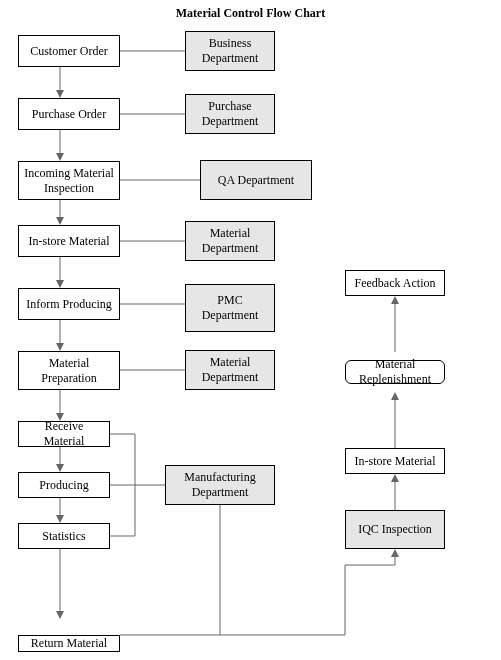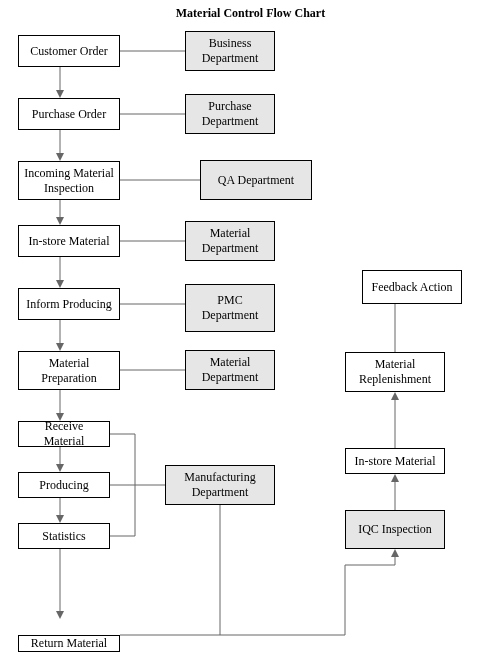--- a/index.html
+++ b/index.html
@@ -82,16 +82,16 @@
   <div class="box dept" style="left:185px; top:31px;  width:90px; height:40px;">Business Department</div>
   <div class="box dept" style="left:185px; top:94px;  width:90px; height:40px;">Purchase Department</div>
   <div class="box dept" style="left:200px; top:160px; width:112px; height:40px;">QA Department</div>
   <div class="box dept" style="left:185px; top:221px; width:90px; height:40px;">Material Department</div>
   <div class="box dept" style="left:185px; top:284px; width:90px; height:48px;">PMC Department</div>
   <div class="box dept" style="left:185px; top:350px; width:90px; height:40px;">Material Department</div>
   <div class="box dept" style="left:165px; top:465px; width:110px;height:40px;">Manufacturing Department</div>
 
   <div class="box dept" style="left:345px; top:510px; width:100px; height:39px;">IQC Inspection</div>
   <div class="box" style="left:345px; top:448px; width:100px; height:26px;">In-store Material</div>
-  <div class="box" style="left:345px; top:352px; width:100px; height:40px;">Material Replenishment</div>
-  <div class="box" style="left:345px; top:270px; width:100px; height:34px;margin-left:17px;">Feedback Action</div>
+  <div class="box" style="left:345px; top:360px; width:100px; height:24px;border-radius:6px;">Material Replenishment</div>
+  <div class="box" style="left:345px; top:270px; width:100px; height:26px;">Feedback Action</div>
 
 </div>
 
 </body></html>

